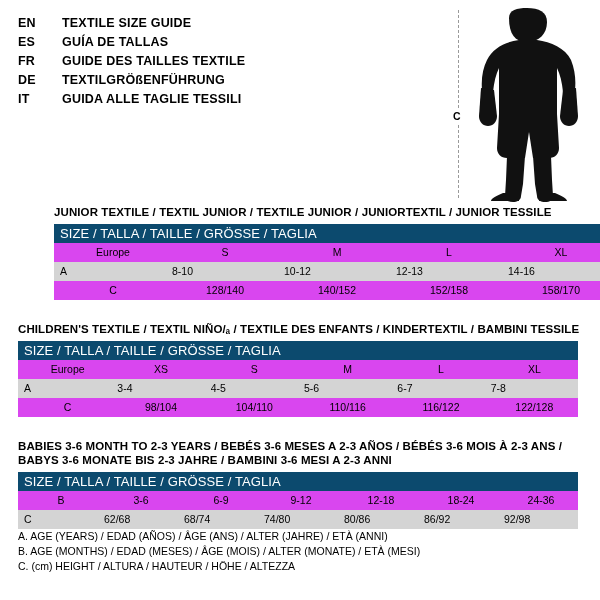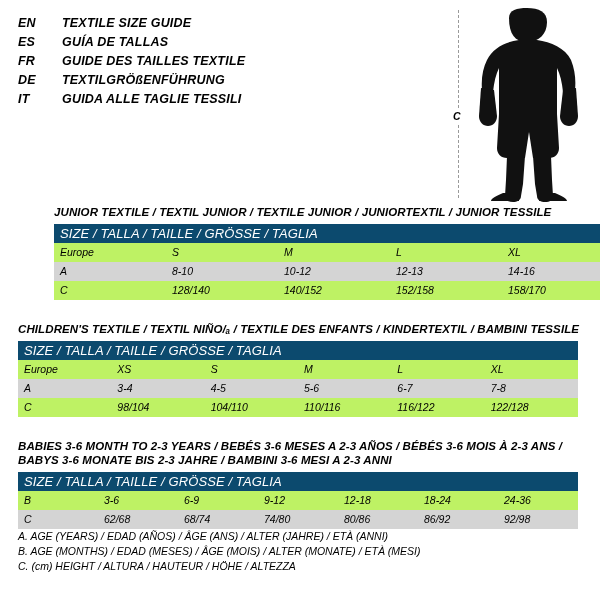--- a/index.html
+++ b/index.html
@@ -14,21 +14,20 @@
     color: #000000;
     position: relative;
     overflow: hidden;
   }
   .page {
     position: relative;
     width: 600px;
     height: 600px;
     box-sizing: border-box;
     padding: 14px 12px 8px 18px;
-    font-style: italic;
   }
 
   
   .lang-block {
     width: 430px;
   }
   .lang-row {
     display: flex;
     align-items: baseline;
     line-height: 19px;
@@ -102,21 +101,21 @@
     border: none;
   }
   .row-head td {
     background: #0c4a6e;
     color: #ffffff;
     font-weight: normal;
     font-size: 13px;
     letter-spacing: 0.1px;
   }
   .row-grey td { background: #d4d4d4; }
-  .row-white td { background: #bef264; }
+  .row-white td { background: #d946ef; text-align: center; }
   .col-label { width: 68px; }
 
   
   .legend {
     margin-top: 0;
     font-size: 10.5px;
     line-height: 15px;
   }
   .legend div { white-space: nowrap; }
 </style>

